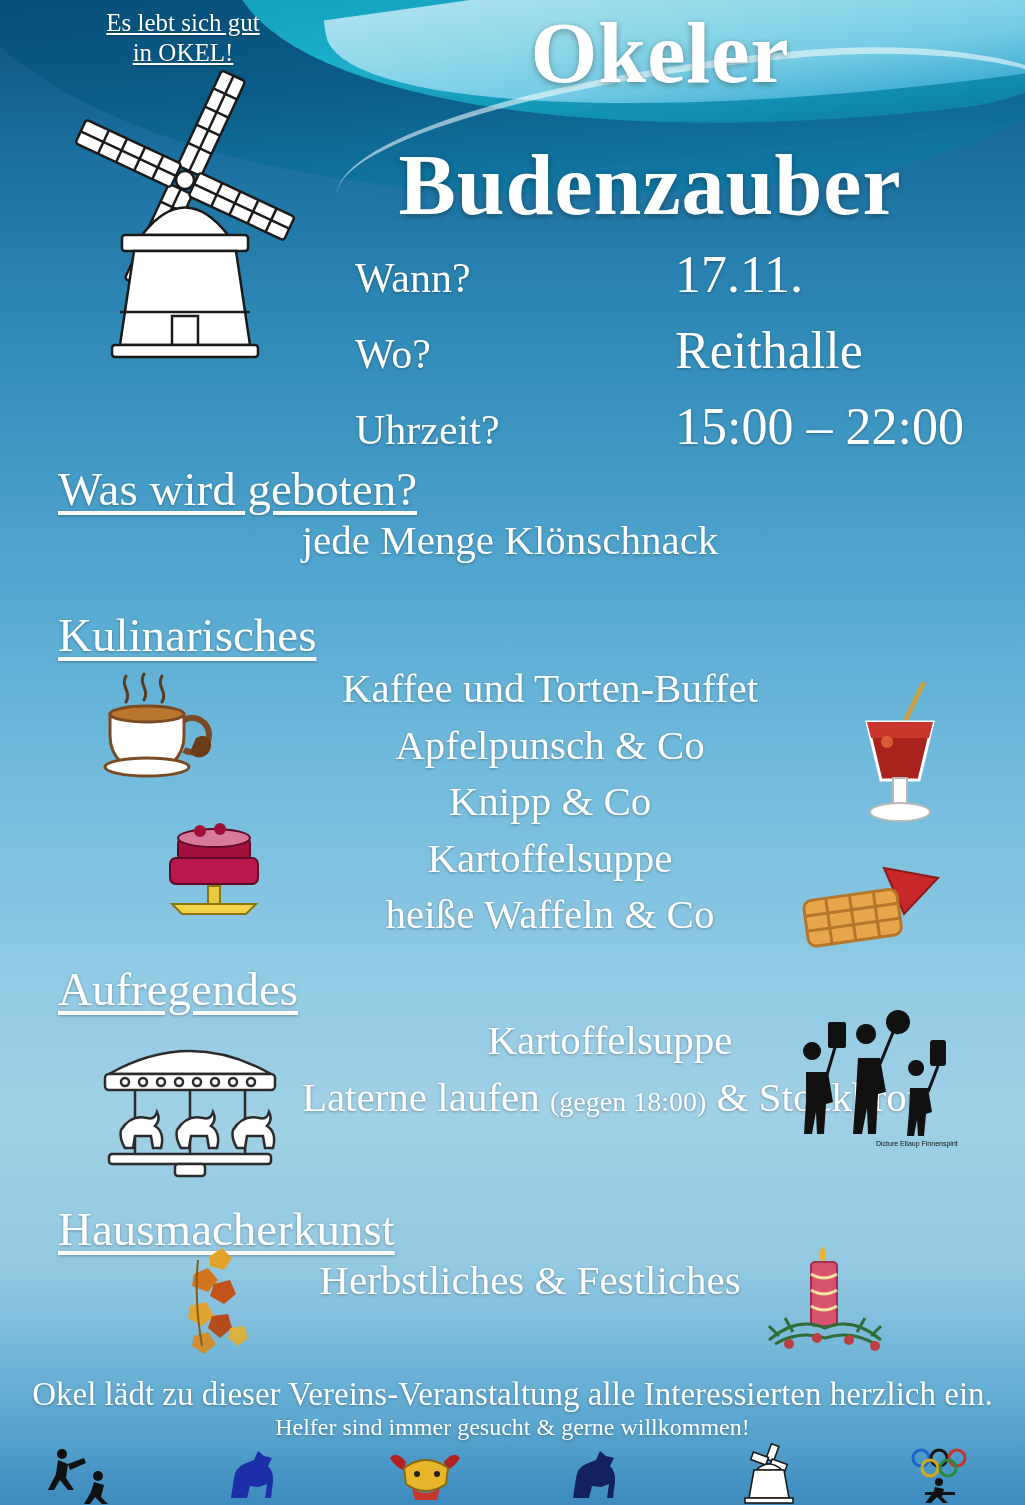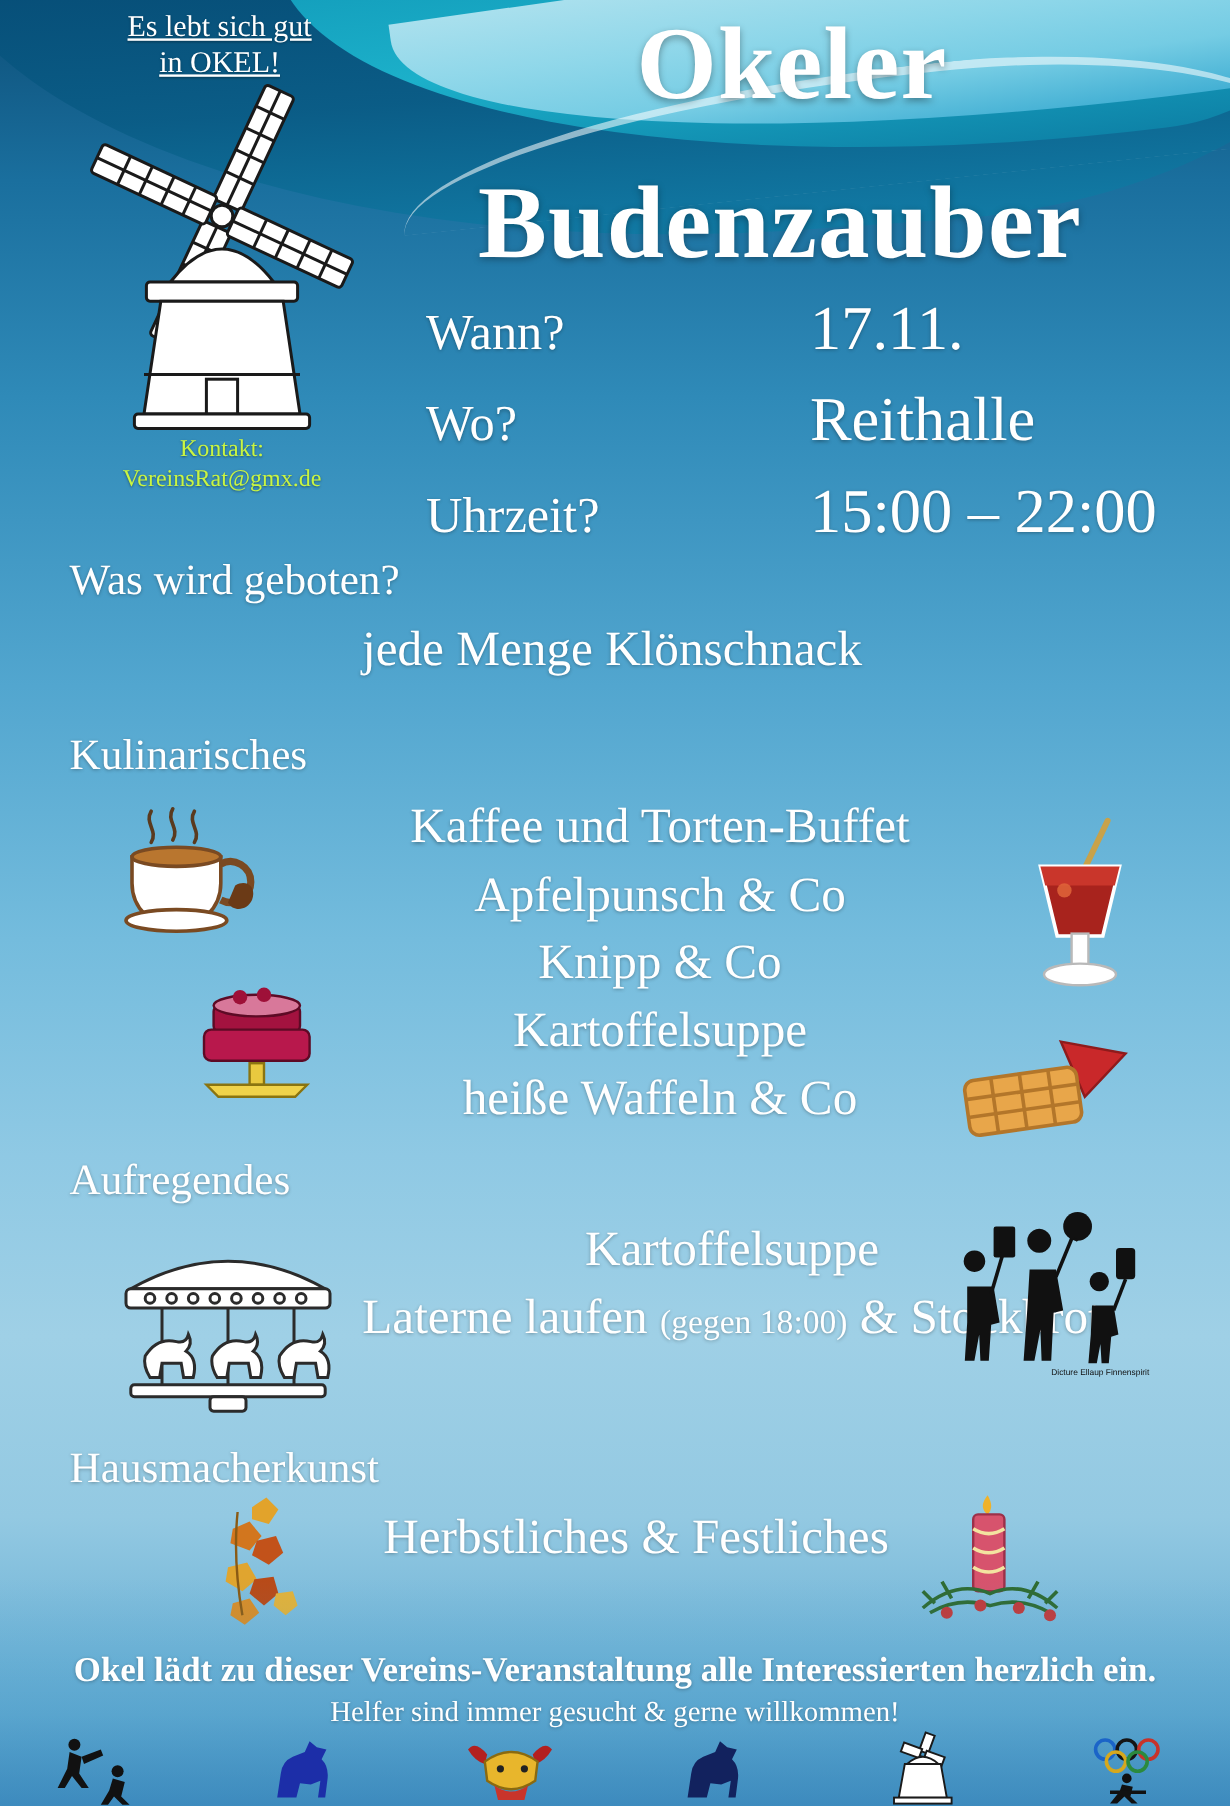--- a/index.html
+++ b/index.html
@@ -163,21 +163,22 @@
   }
   .fact-a {
     font-size: 52px;
     line-height: 1.35;
     text-shadow: 0 1px 3px rgba(0,0,0,0.3);
   }
 
   
   .sec-head {
     position: absolute;
-    font-size: 36px;
+    font-size: 47px;
+    text-decoration: underline;
     text-underline-offset: 6px;
     text-shadow: 0 1px 3px rgba(0,0,0,0.3);
     white-space: nowrap;
   }
   .lines {
     position: absolute;
     text-align: center;
     text-shadow: 0 1px 3px rgba(0,0,0,0.3);
   }
   .lines div {
@@ -201,24 +202,23 @@
   #craft-head { left: 58px; top: 1202px; }
   #craft-lines { left: 220px; top: 1252px; width: 620px; }
 
   
   .footer1 {
     position: absolute;
     left: 0;
     top: 1376px;
     width: 1025px;
     text-align: center;
-    font-size: 29px;
+    font-size: 33px;
     color: #ffffff;
     text-shadow: 0 1px 3px rgba(0,0,0,0.3);
-    font-weight: bold;
   }
   .footer2 {
     position: absolute;
     left: 0;
     top: 1414px;
     width: 1025px;
     text-align: center;
     font-size: 24px;
     color: #ffffff;
     text-shadow: 0 1px 3px rgba(0,0,0,0.3);
@@ -297,24 +297,20 @@
         <path d="M74,191 L176,191 L190,285 L60,285 Z"></path>
         <line x1="60" y1="252" x2="190" y2="252"></line>
 
         <rect x="112" y="256" width="26" height="29"></rect>
 
         <rect x="52" y="285" width="146" height="12" rx="3"></rect>
       </g>
     </svg>
   </div>
 
-  <div class="contact">
-    <div>Kontakt:</div>
-    <div>VereinsRat@gmx.de</div>
-  </div>
 
   <div class="title1">Okeler</div>
   <div class="title2">Budenzauber</div>
 
   <div class="facts">
     <div class="fact-row">
       <div class="fact-q">Wann?</div>
       <div class="fact-a">17.11.</div>
     </div>
     <div class="fact-row">

